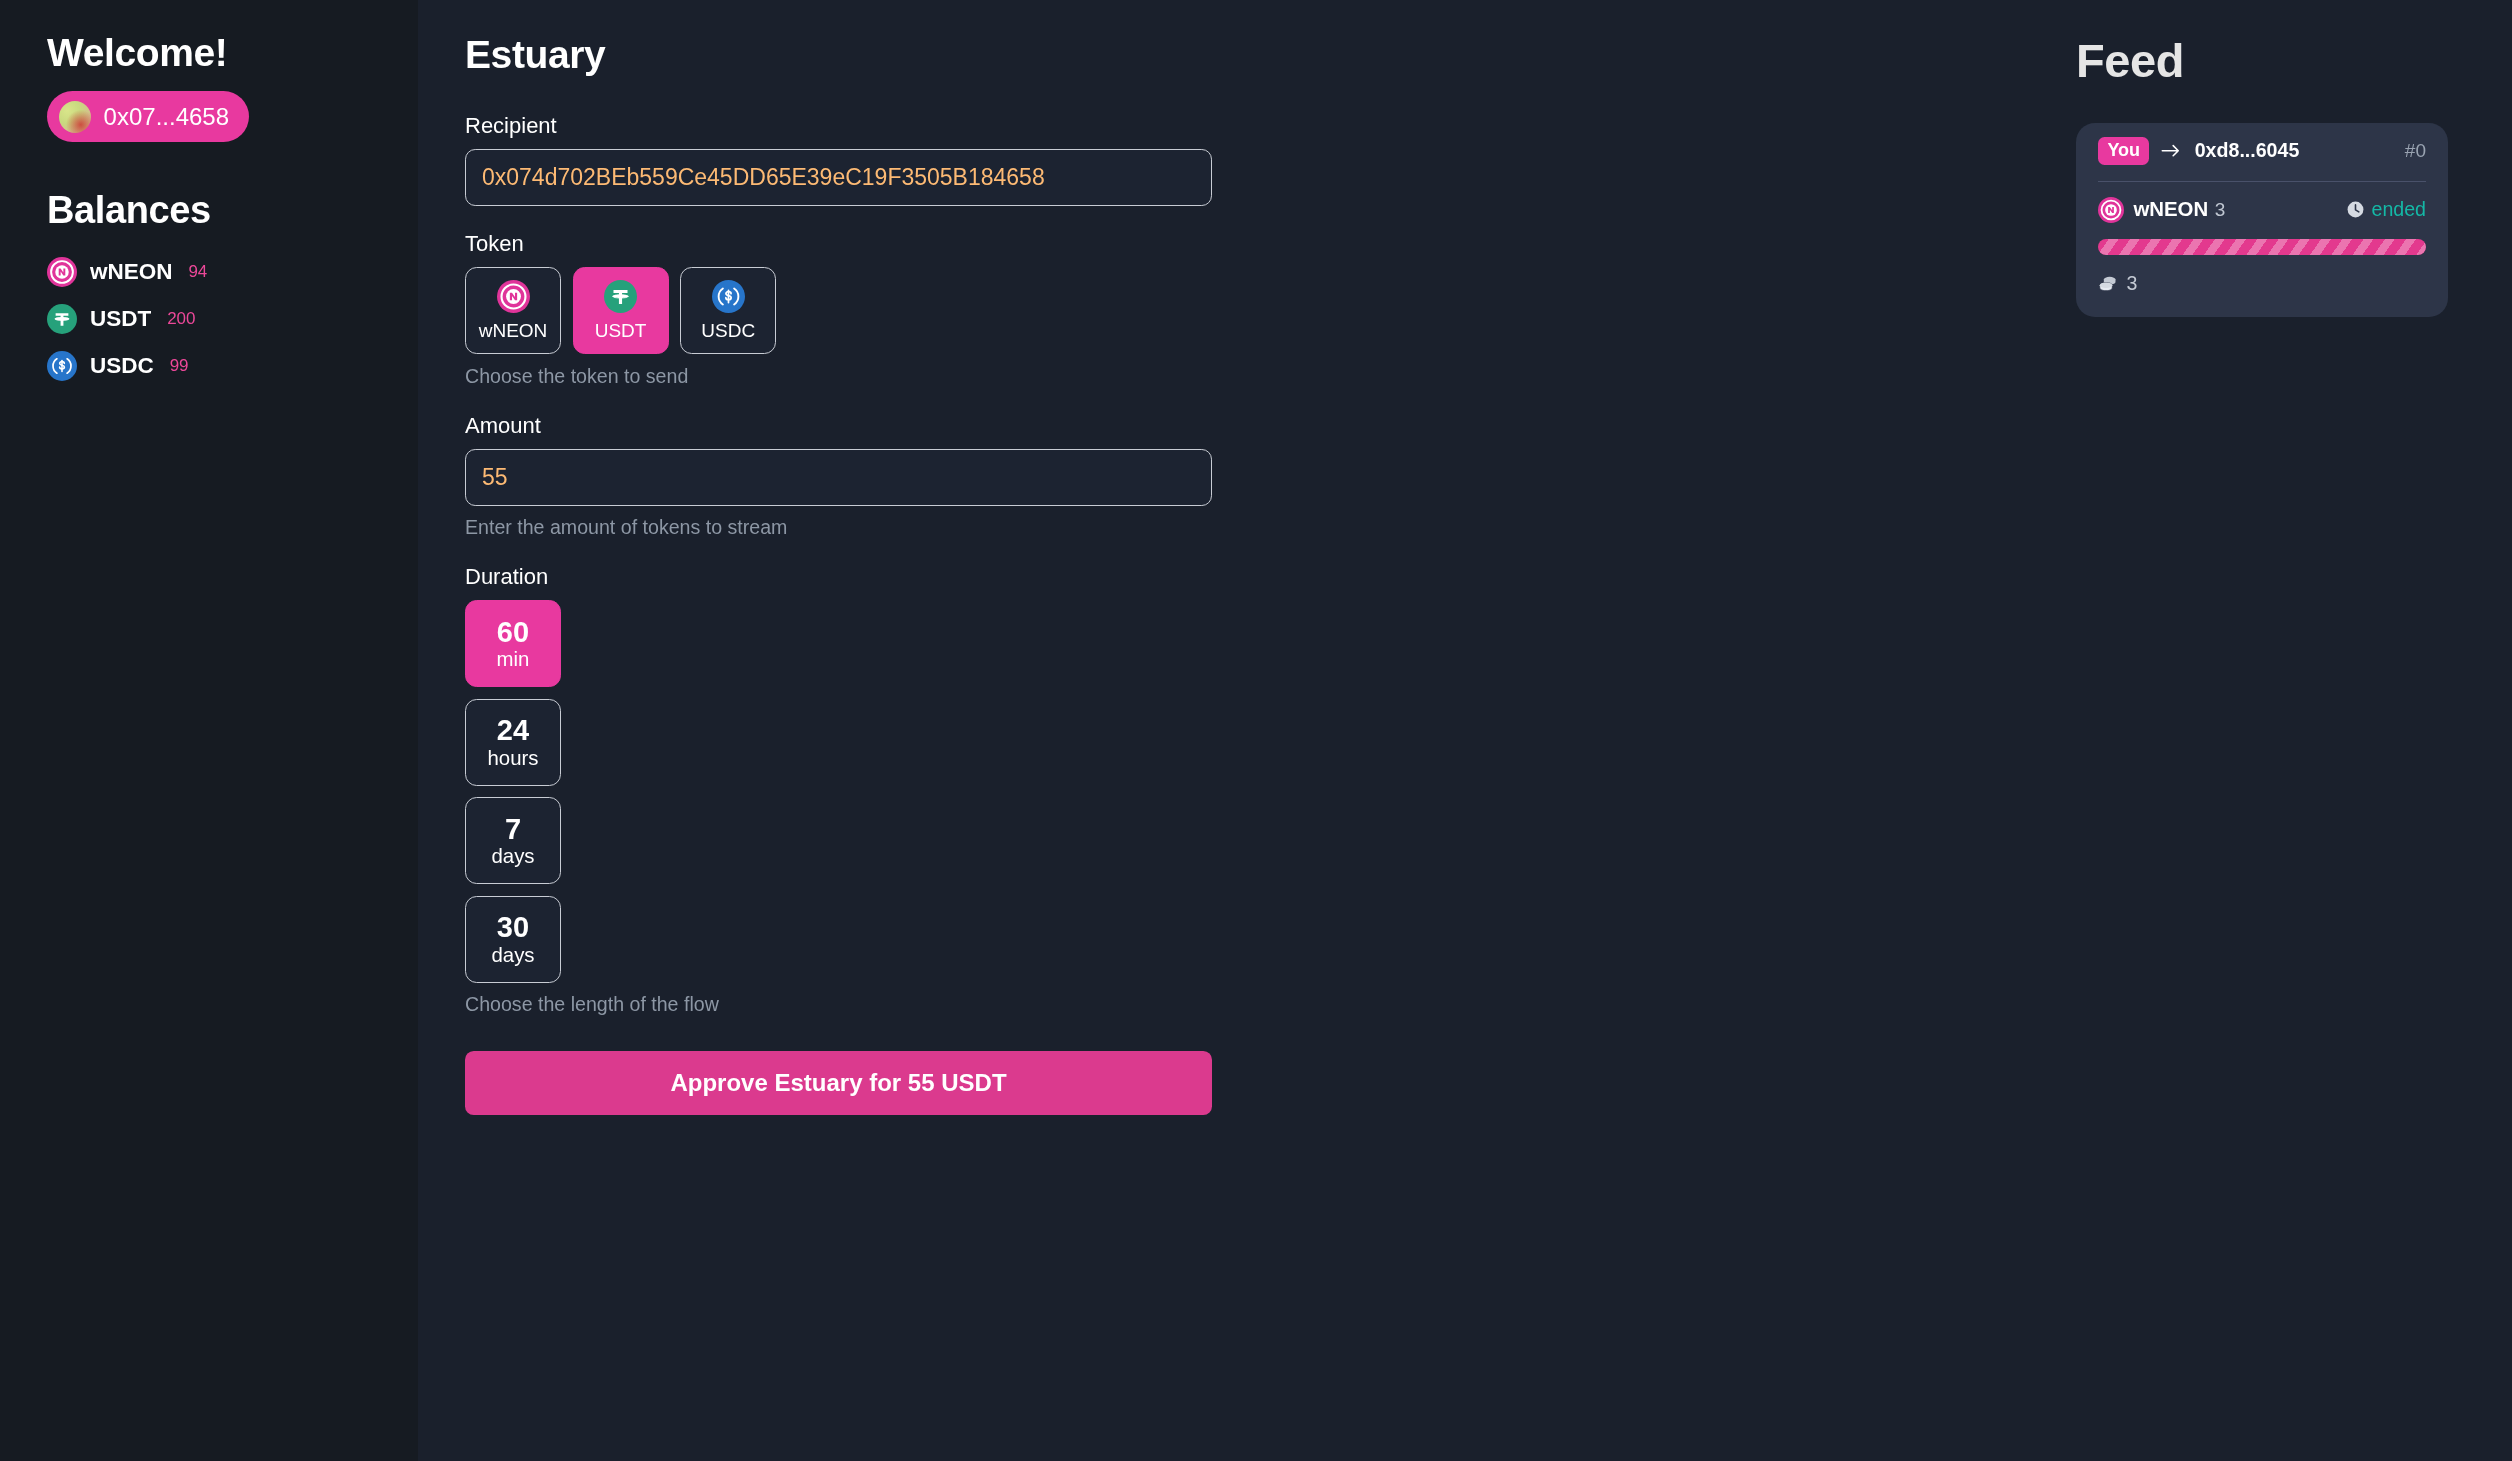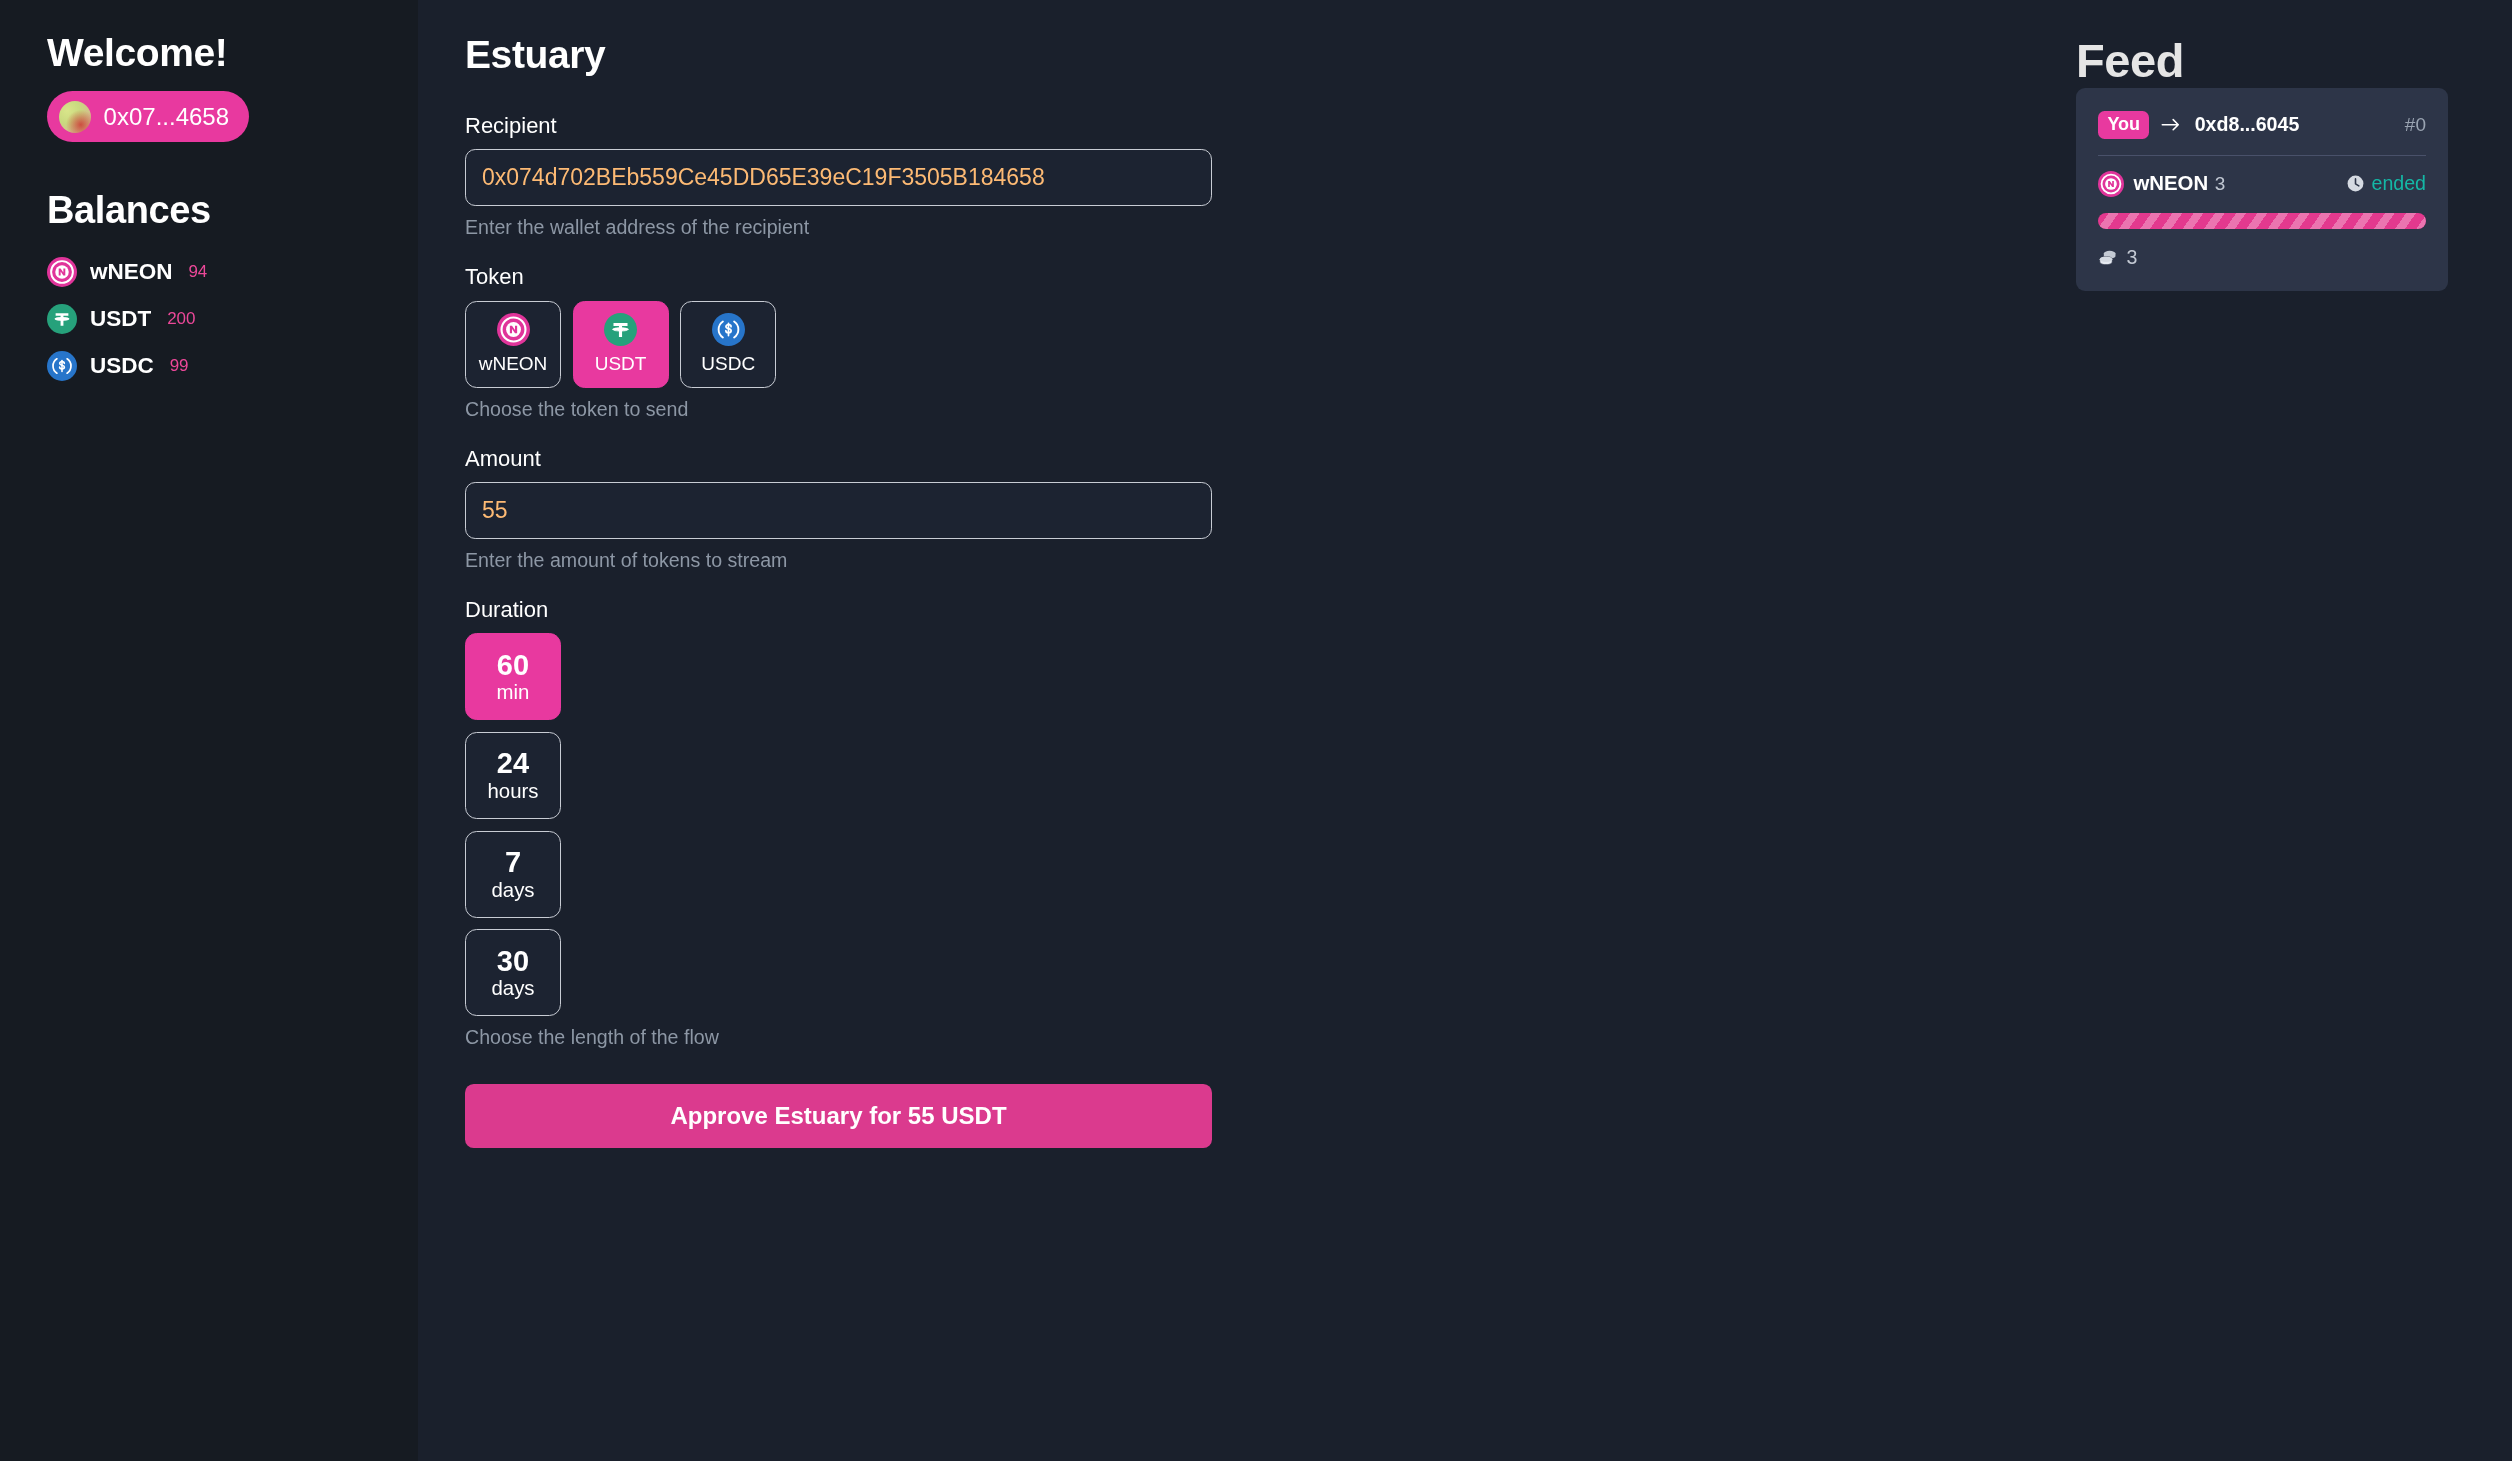--- a/index.html
+++ b/index.html
@@ -225,24 +225,25 @@
   }
 
   .feed-title {
     font-size: 47px;
     font-weight: bold;
     color: #e5e5e5;
     letter-spacing: -0.4px;
   }
 
   .feed-card {
+    margin-top: 35px;
     width: 372px;
     background: #2d3548;
-    border-radius: 9px;
-    padding: 23px 22px 22px 22px;
+    border-radius: 19px;
+    padding: 14px 22px 22px 22px;
   }
 
   .feed-head {
     display: flex;
     align-items: center;
     gap: 10.2px;
   }
   .you-badge {
     background: #e8399f;
     color: #ffffff;
@@ -390,21 +391,20 @@
   <main class="main">
 
     <h1 class="page-title">Estuary</h1>
 
     <div class="form">
 
       
       <div>
         <label class="field-label">Recipient</label>
         <input class="text-input" type="text" value="0x074d702BEb559Ce45DD65E39eC19F3505B184658" style="">
-        <span class="field-hint">Enter the wallet address of the recipient</span>
       </div>
 
       
       <div class="group">
         <label class="field-label">Token</label>
         <div class="token-row">
 
           <button class="token-btn">
             <svg class="tk-ico" viewBox="0 0 40 40">
               <circle cx="20" cy="20" r="20" fill="#e0349a"></circle>

